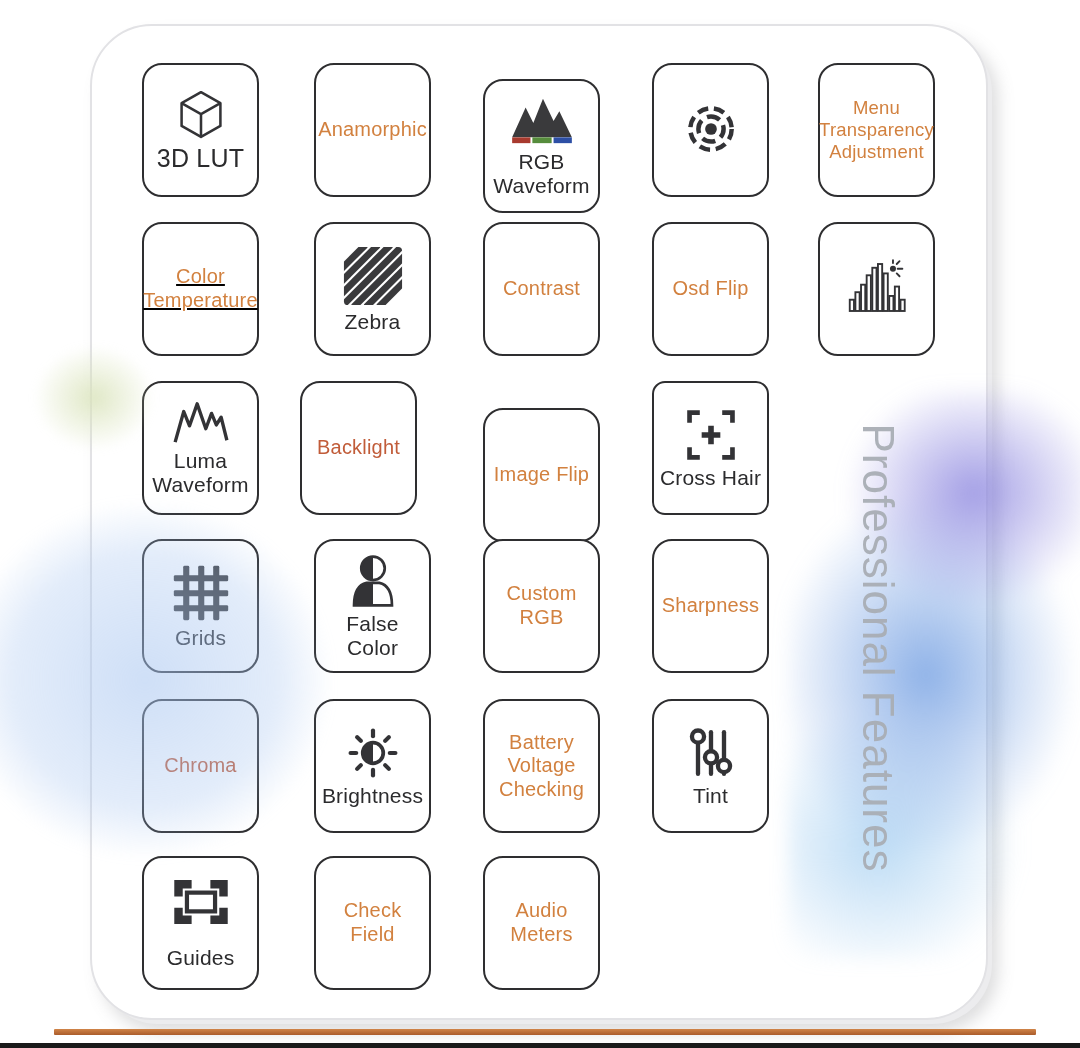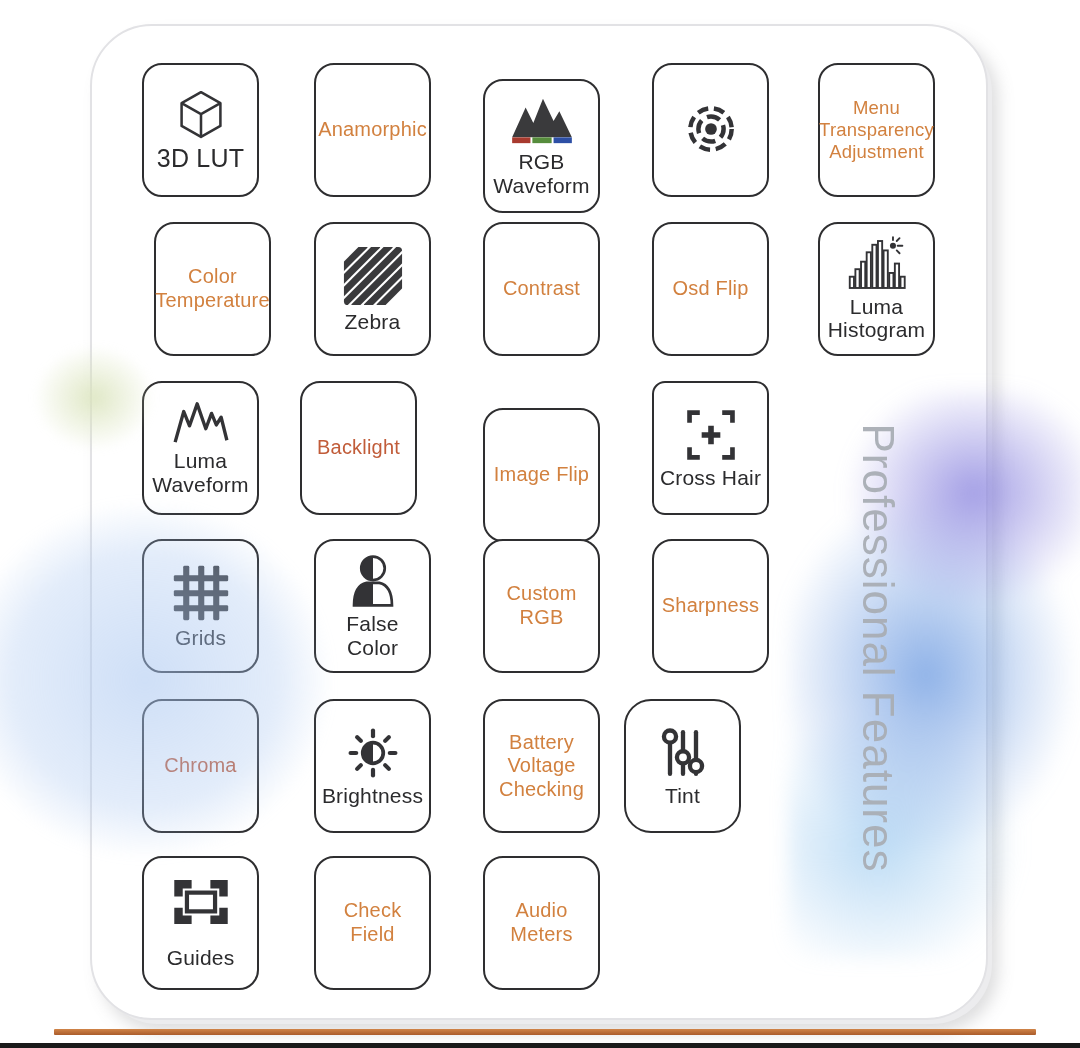--- a/index.html
+++ b/index.html
@@ -99,21 +99,21 @@
     <circle cx="30" cy="30" r="6.5" fill="#333336"></circle>
     <circle cx="30" cy="30" r="14" fill="none" stroke="#333336" stroke-width="5" stroke-dasharray="15 7" stroke-dashoffset="5"></circle>
     <circle cx="30" cy="30" r="23" fill="none" stroke="#333336" stroke-width="5" stroke-dasharray="12 6.5"></circle>
   </svg>
 </div>
 
 <div class="tile text" style="left:818px;top:63px;">
   <span class="lbl sm">Menu Transparency Adjustment</span>
 </div>
 
-<div class="tile text" style="left:154px;top:222px;">
+<div class="tile text" style="left:142px;top:222px;text-decoration:underline;">
   <span class="lbl">Color Temperature</span>
 </div>
 
 <div class="tile" style="left:314px;top:222px;">
   <svg class="icon" viewBox="0 0 64 64" width="62" height="62">
     <defs>
         <clipPath id="zc">
           <rect x="2" y="2" width="60" height="60" rx="4"></rect>
         </clipPath>
       </defs>
@@ -153,21 +153,20 @@
       <rect x="58" y="42" width="4.5" height="12"></rect>
     </g>
     <circle cx="50" cy="9" r="3.2" fill="#333336"></circle>
     <g stroke="#333336" stroke-width="2" stroke-linecap="round">
       <line x1="54" y1="4" x2="57" y2="1"></line>
       <line x1="55" y1="9" x2="60" y2="9"></line>
       <line x1="54" y1="14" x2="57" y2="17"></line>
       <line x1="50" y1="3" x2="50" y2="0"></line>
     </g>
   </svg>
-  <span class="lbl">Luma Histogram</span>
 </div>
 
 <div class="tile" style="left:142px;top:381px;">
   <svg class="icon" viewBox="0 0 64 48" width="62" height="46">
     <polyline points="5,44 14,12 20,27 28,4 37,30 43,14 48,26 53,18 59,42" fill="none" stroke="#333336" stroke-width="3.5" stroke-linejoin="round"></polyline>
   </svg>
   <span class="lbl">Luma Waveform</span>
 </div>
 
 <div class="tile text deep" style="left:300px;top:381px;">
@@ -249,21 +248,21 @@
       <line x1="43" y1="43" x2="47" y2="47"></line>
     </g>
   </svg>
   <span class="lbl">Brightness</span>
 </div>
 
 <div class="tile text" style="left:483px;top:699px;">
   <span class="lbl">Battery Voltage Checking</span>
 </div>
 
-<div class="tile" style="left:624px;top:699px;border-radius:27px;">
+<div class="tile" style="left:652px;top:699px;">
   <svg class="icon" viewBox="0 0 60 64" width="52" height="56">
     <g stroke="#333336" stroke-width="5" stroke-linecap="round" fill="none">
       <line x1="15" y1="20" x2="15" y2="56"></line>
       <line x1="30" y1="8" x2="30" y2="56"></line>
       <line x1="45" y1="8" x2="45" y2="56"></line>
     </g>
     <g fill="#ffffff" stroke="#333336" stroke-width="5">
       <circle cx="15" cy="13" r="7"></circle>
       <circle cx="30" cy="37" r="7"></circle>
       <circle cx="45" cy="47" r="7"></circle>

